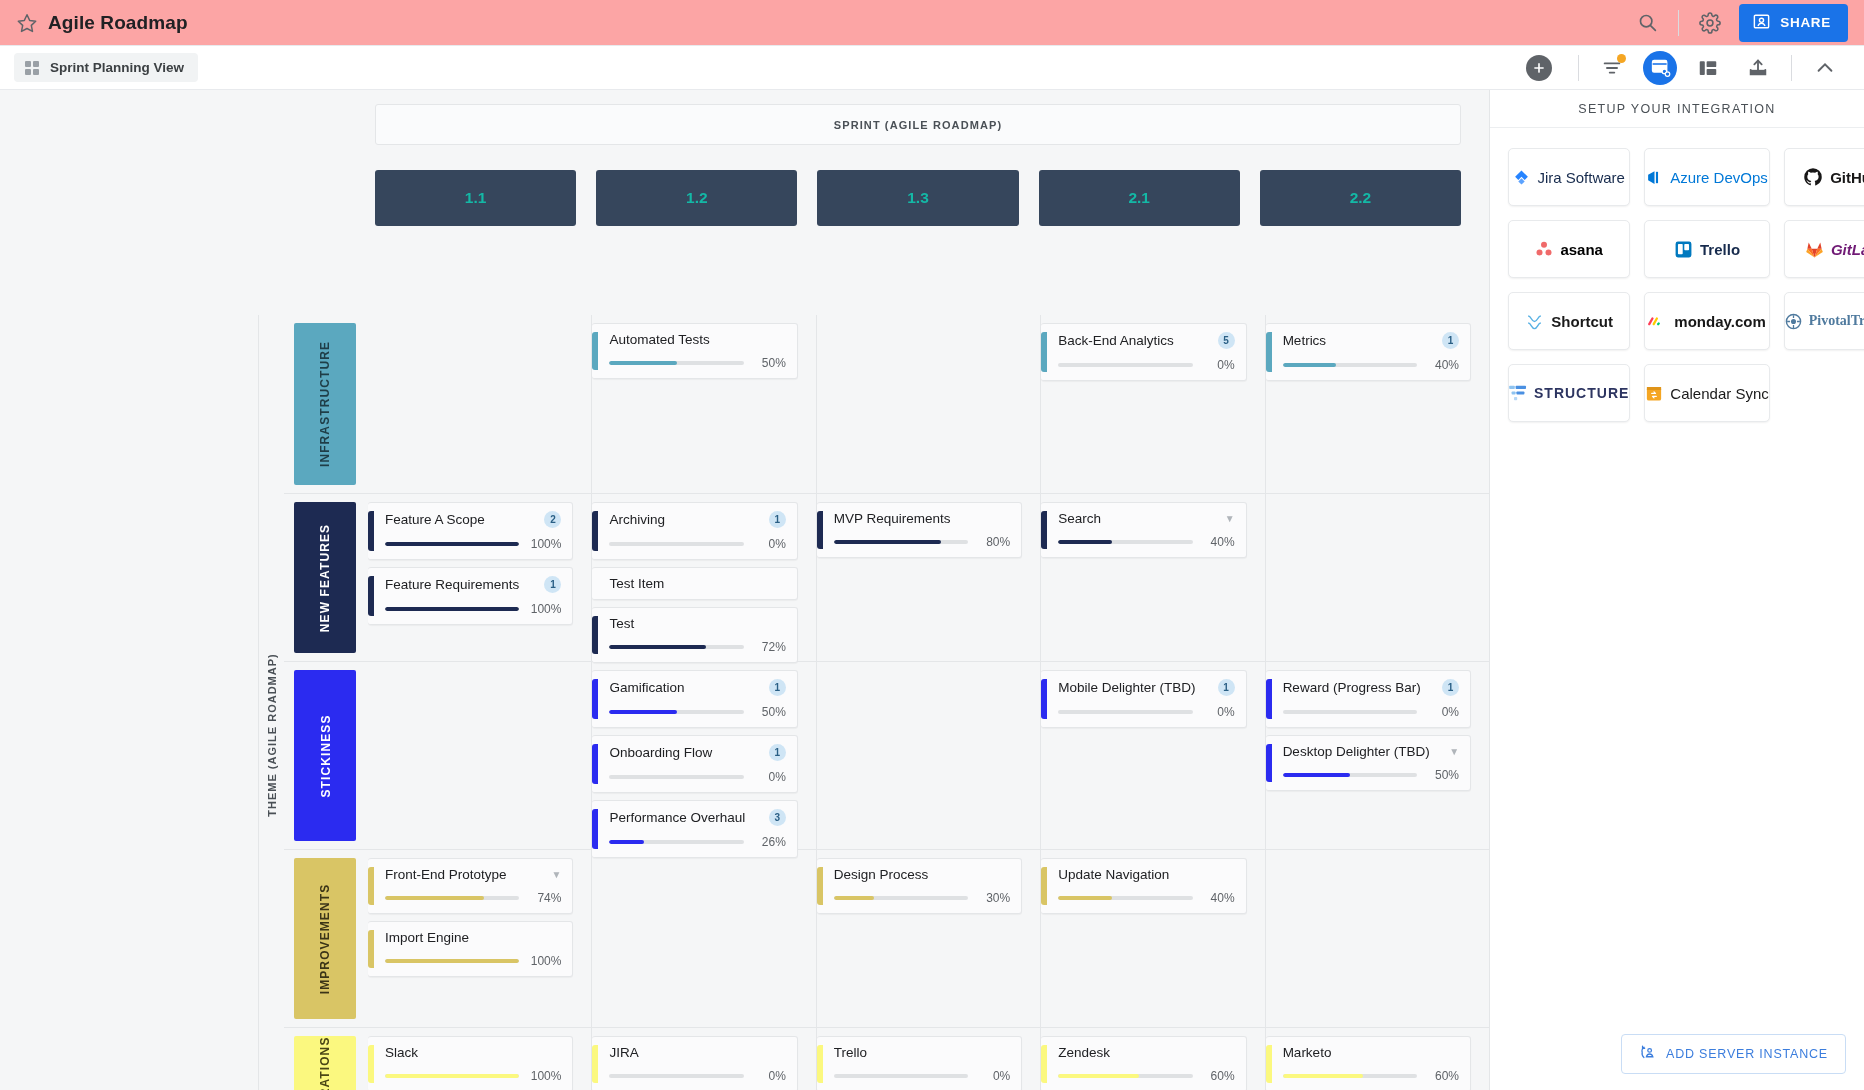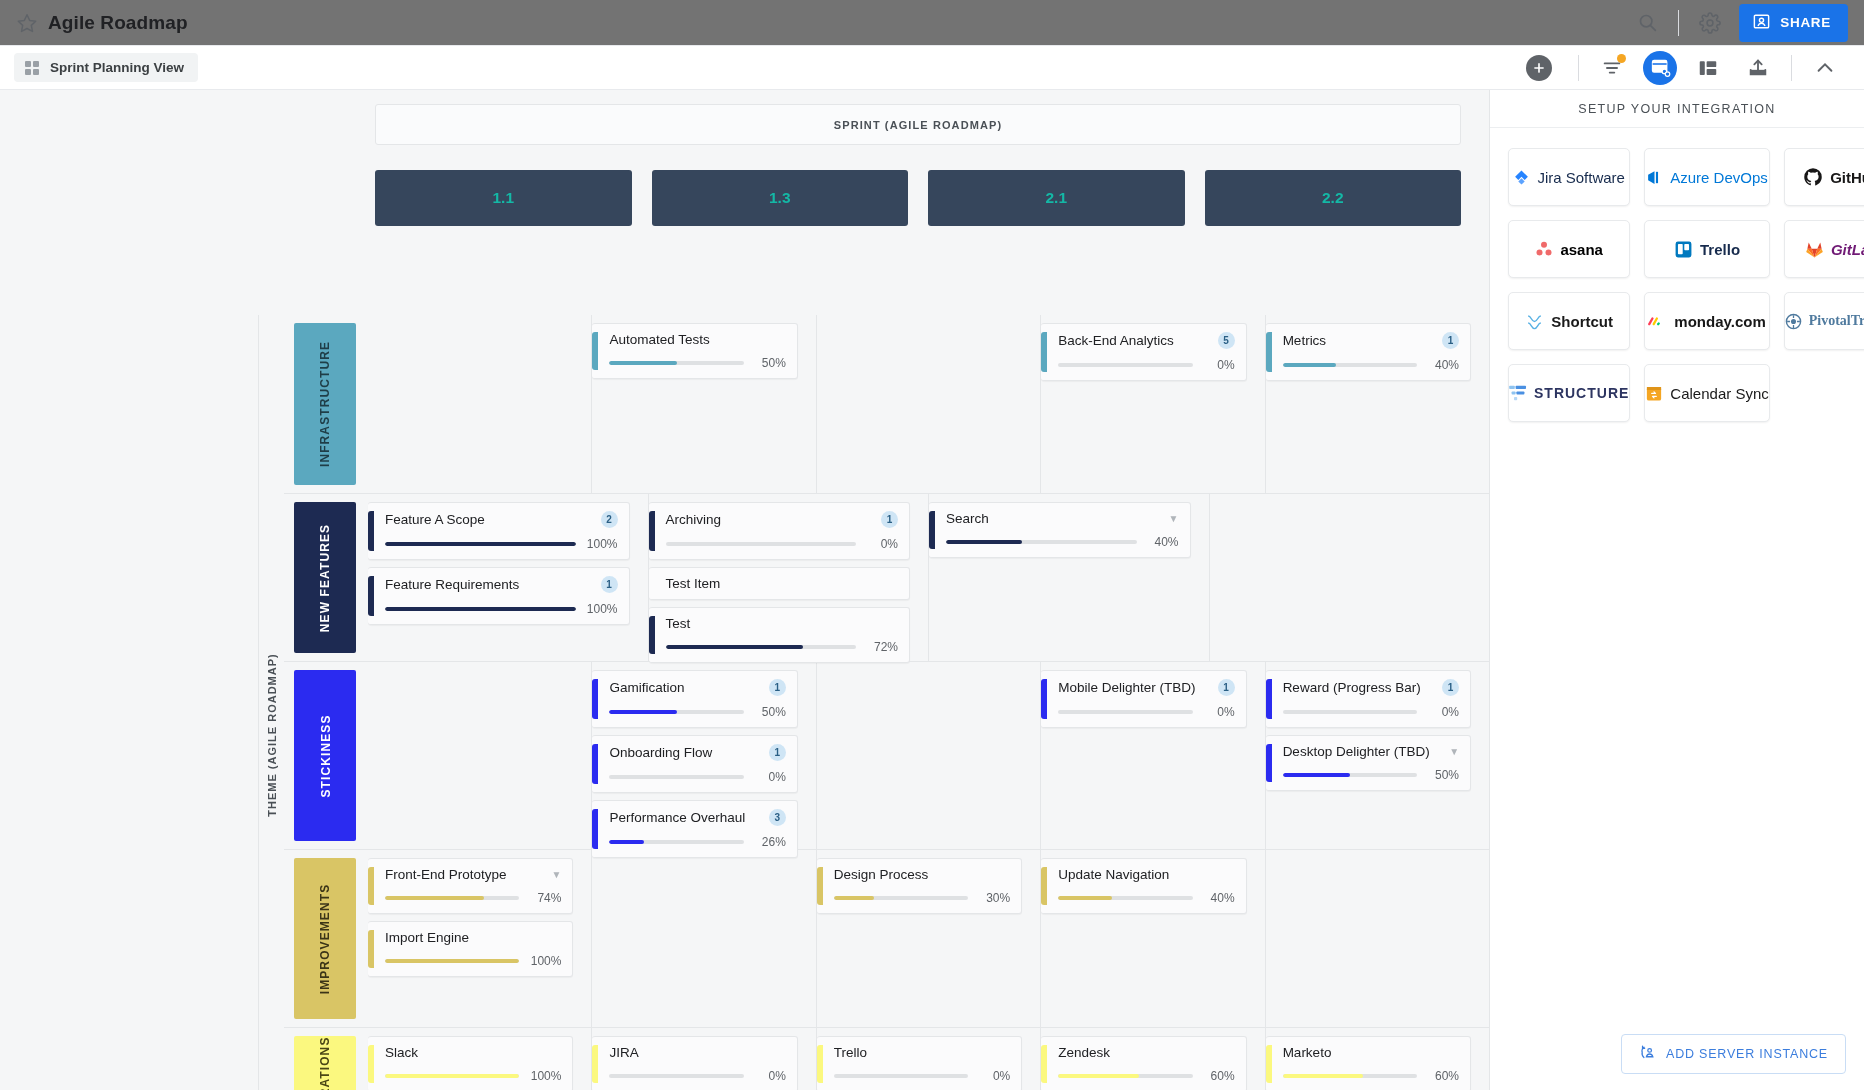--- a/index.html
+++ b/index.html
@@ -5,21 +5,21 @@
   * { box-sizing: border-box; margin: 0; padding: 0; }
   html, body {
     width: 1864px; height: 1090px;
     font-family: "Liberation Sans", sans-serif;
     background: #ffffff; overflow: hidden;
   }
 
   
   .titlebar {
     height: 46px; display: flex; align-items: center;
-    padding: 0 16px; border-bottom: 1px solid #e8eaed; background: #737373;
+    padding: 0 16px; border-bottom: 1px solid #e8eaed; background: #fca5a5;
   }
   .star-icon { width: 22px; height: 22px; margin-right: 10px; flex: 0 0 auto; }
   .doc-title { font-size: 19px; font-weight: bold; color: #202124; letter-spacing: .1px; }
   .titlebar-spacer { flex: 1; }
   .tb-icon-btn {
     width: 34px; height: 34px; display: flex; align-items: center; justify-content: center;
     cursor: pointer; border-radius: 4px; margin: 0 4px;
   }
   .tb-div { width: 1px; height: 26px; background: #dadce0; margin: 0 10px; }
   .share-btn {
@@ -257,20 +257,21 @@
     <div class="sprint-hdr-row">
       <div class="left-gutter"></div>
       <div class="sprint-title-bar">
         <span>SPRINT (AGILE ROADMAP)</span>
       </div>
     </div>
     <div class="sprint-hdr-row">
       <div class="left-gutter"></div>
       <div class="col-hdr-row" id="col-headers" style="flex:1;margin-right:8px">
           <div class="col-hdr">1.1</div>
+          <div class="col-hdr">1.2</div>
           <div class="col-hdr">1.3</div>
           <div class="col-hdr">2.1</div>
           <div class="col-hdr">2.2</div>
         </div>
     </div>
 
     <div class="theme-axis">
       <span>THEME (AGILE ROADMAP)</span>
     </div>
 
@@ -399,20 +400,36 @@
                 <div class="card-accent" style="background: rgb(29, 42, 82);"></div>
                 <div class="card-inner">
                   <div class="card-titlerow">
                     <div class="card-title">Test</div>
                   </div>
                   <div class="card-progrow">
                     <div class="track">
                       <div class="fill" style="width: 72%; background: rgb(29, 42, 82);"></div>
                     </div>
                     <div class="pct">72%</div>
+                  </div>
+                </div>
+              </div>
+            </div>
+            <div class="lane-col">
+              <div class="card">
+                <div class="card-accent" style="background: rgb(29, 42, 82);"></div>
+                <div class="card-inner">
+                  <div class="card-titlerow">
+                    <div class="card-title">MVP Requirements</div>
+                  </div>
+                  <div class="card-progrow">
+                    <div class="track">
+                      <div class="fill" style="width: 80%; background: rgb(29, 42, 82);"></div>
+                    </div>
+                    <div class="pct">80%</div>
                   </div>
                 </div>
               </div>
             </div>
             <div class="lane-col">
               <div class="card">
                 <div class="card-accent" style="background: rgb(29, 42, 82);"></div>
                 <div class="card-inner">
                   <div class="card-titlerow">
                     <div class="card-title">Search</div>

